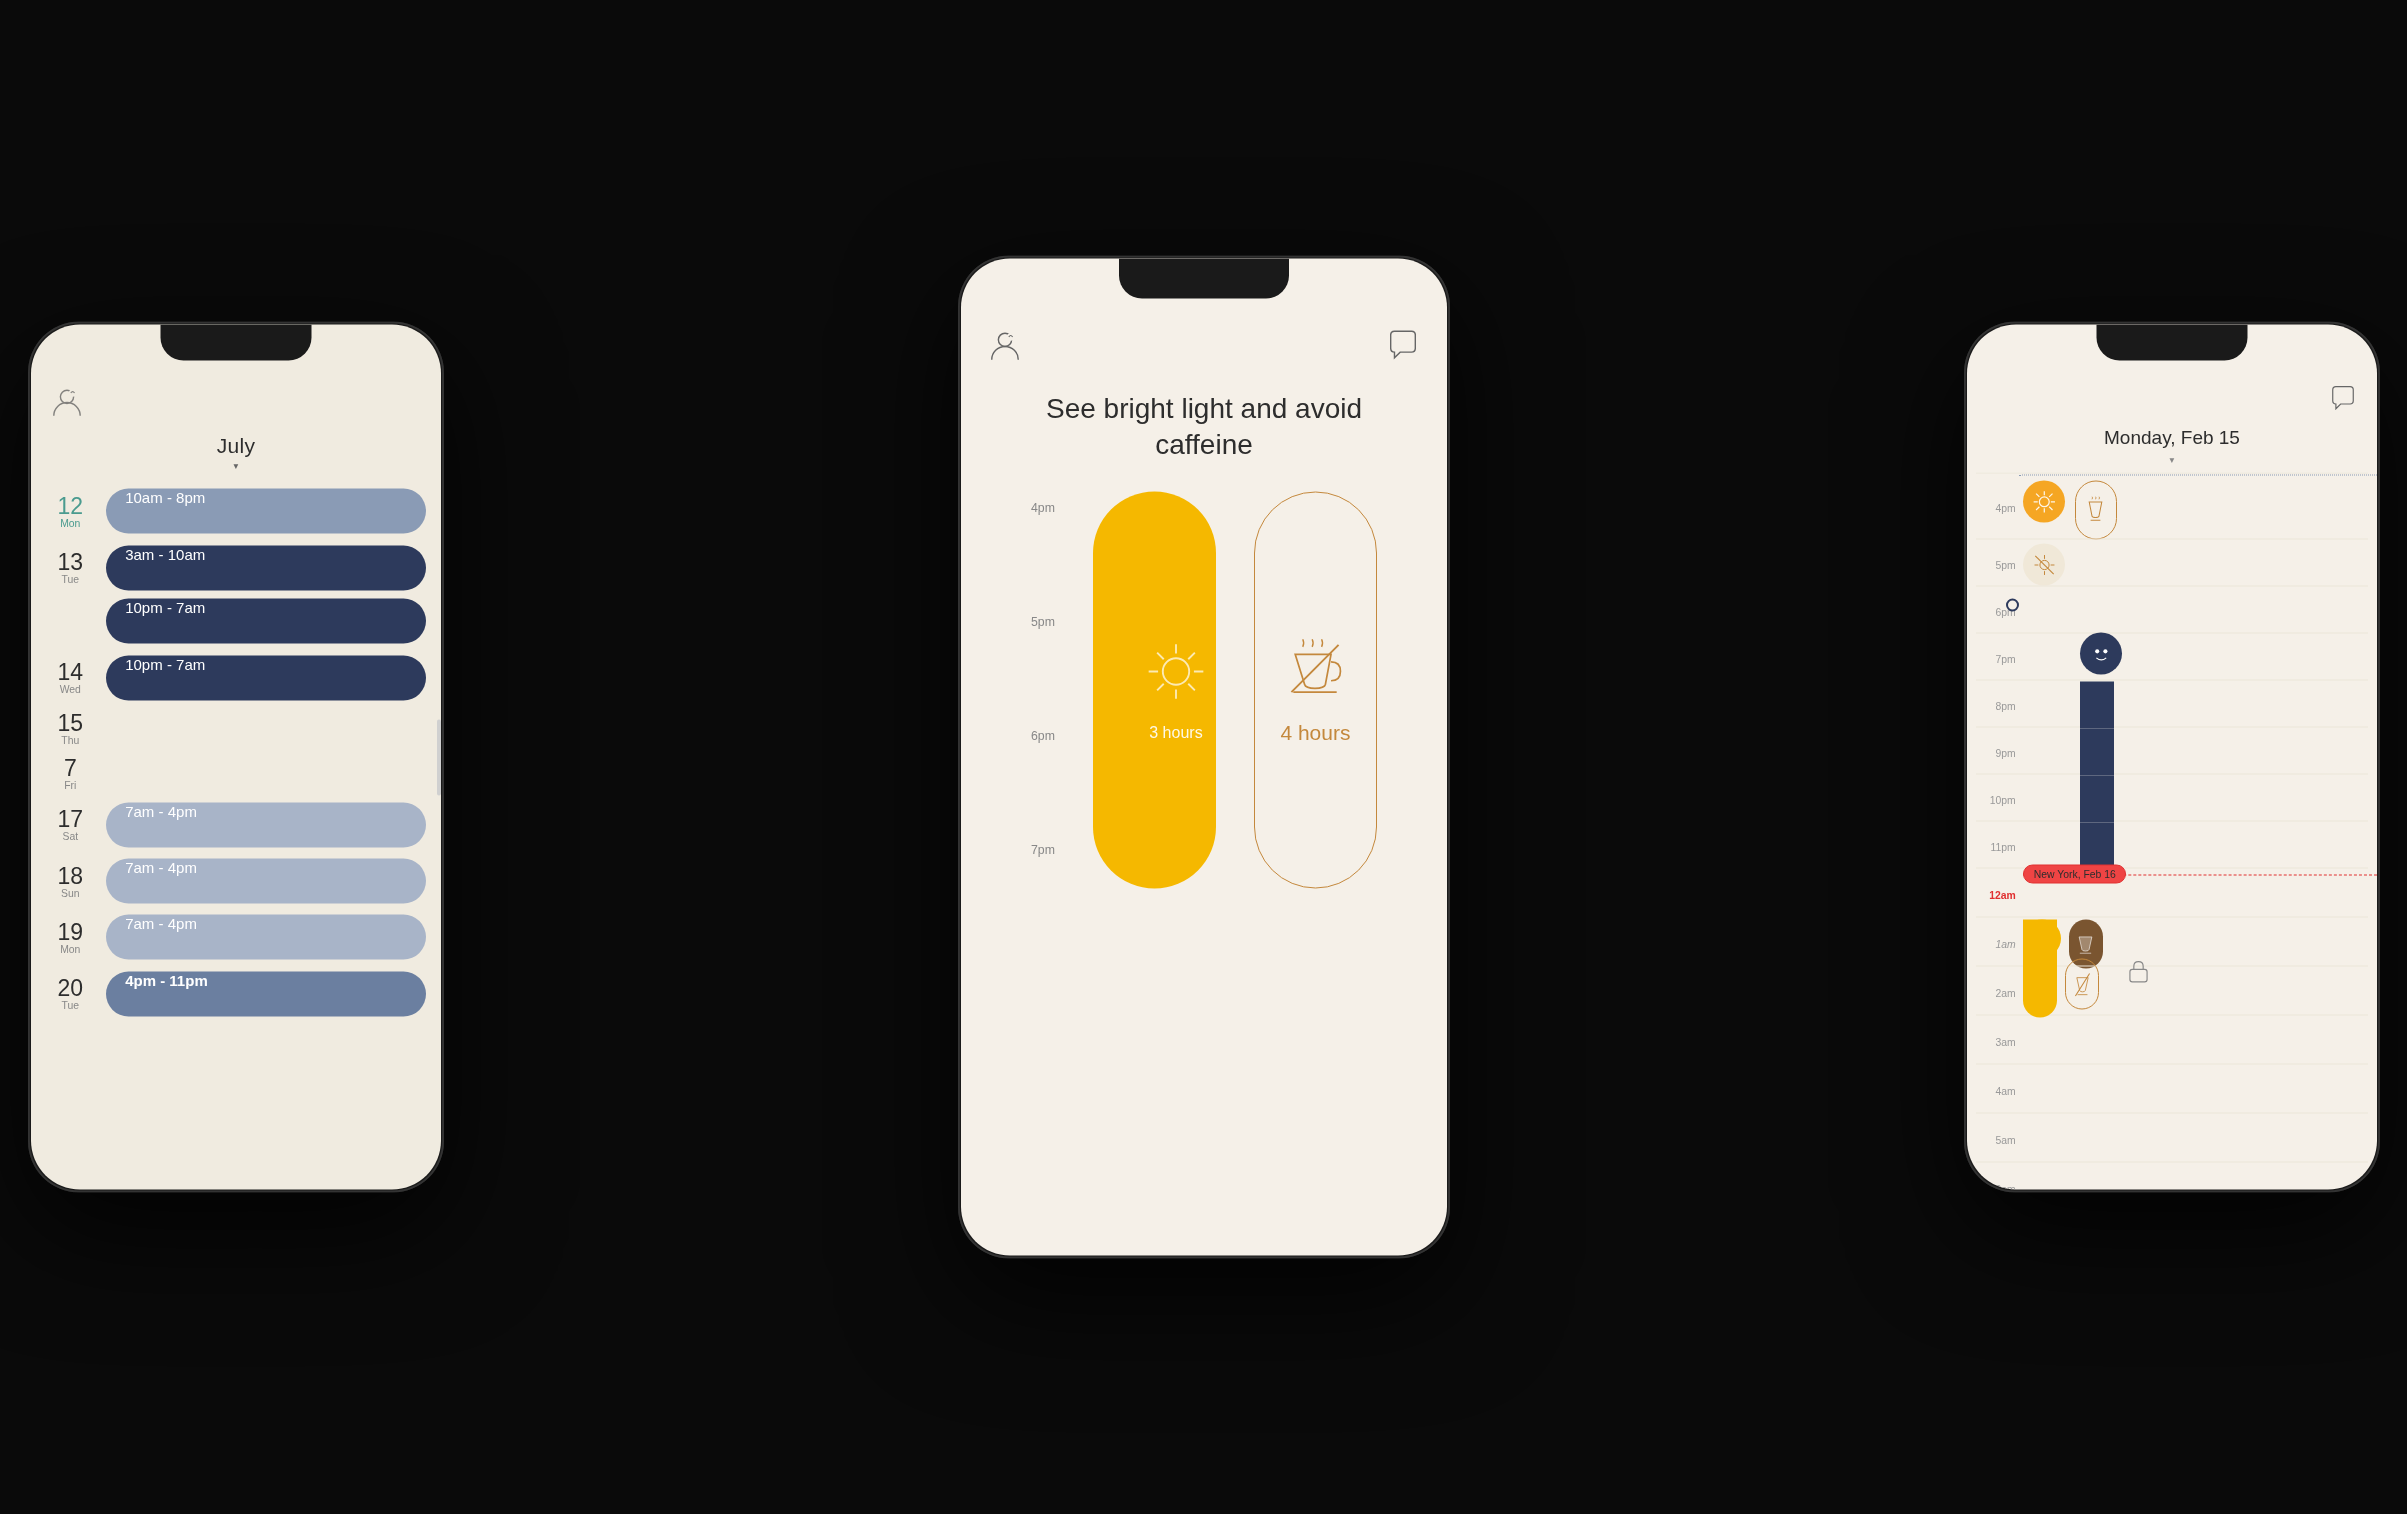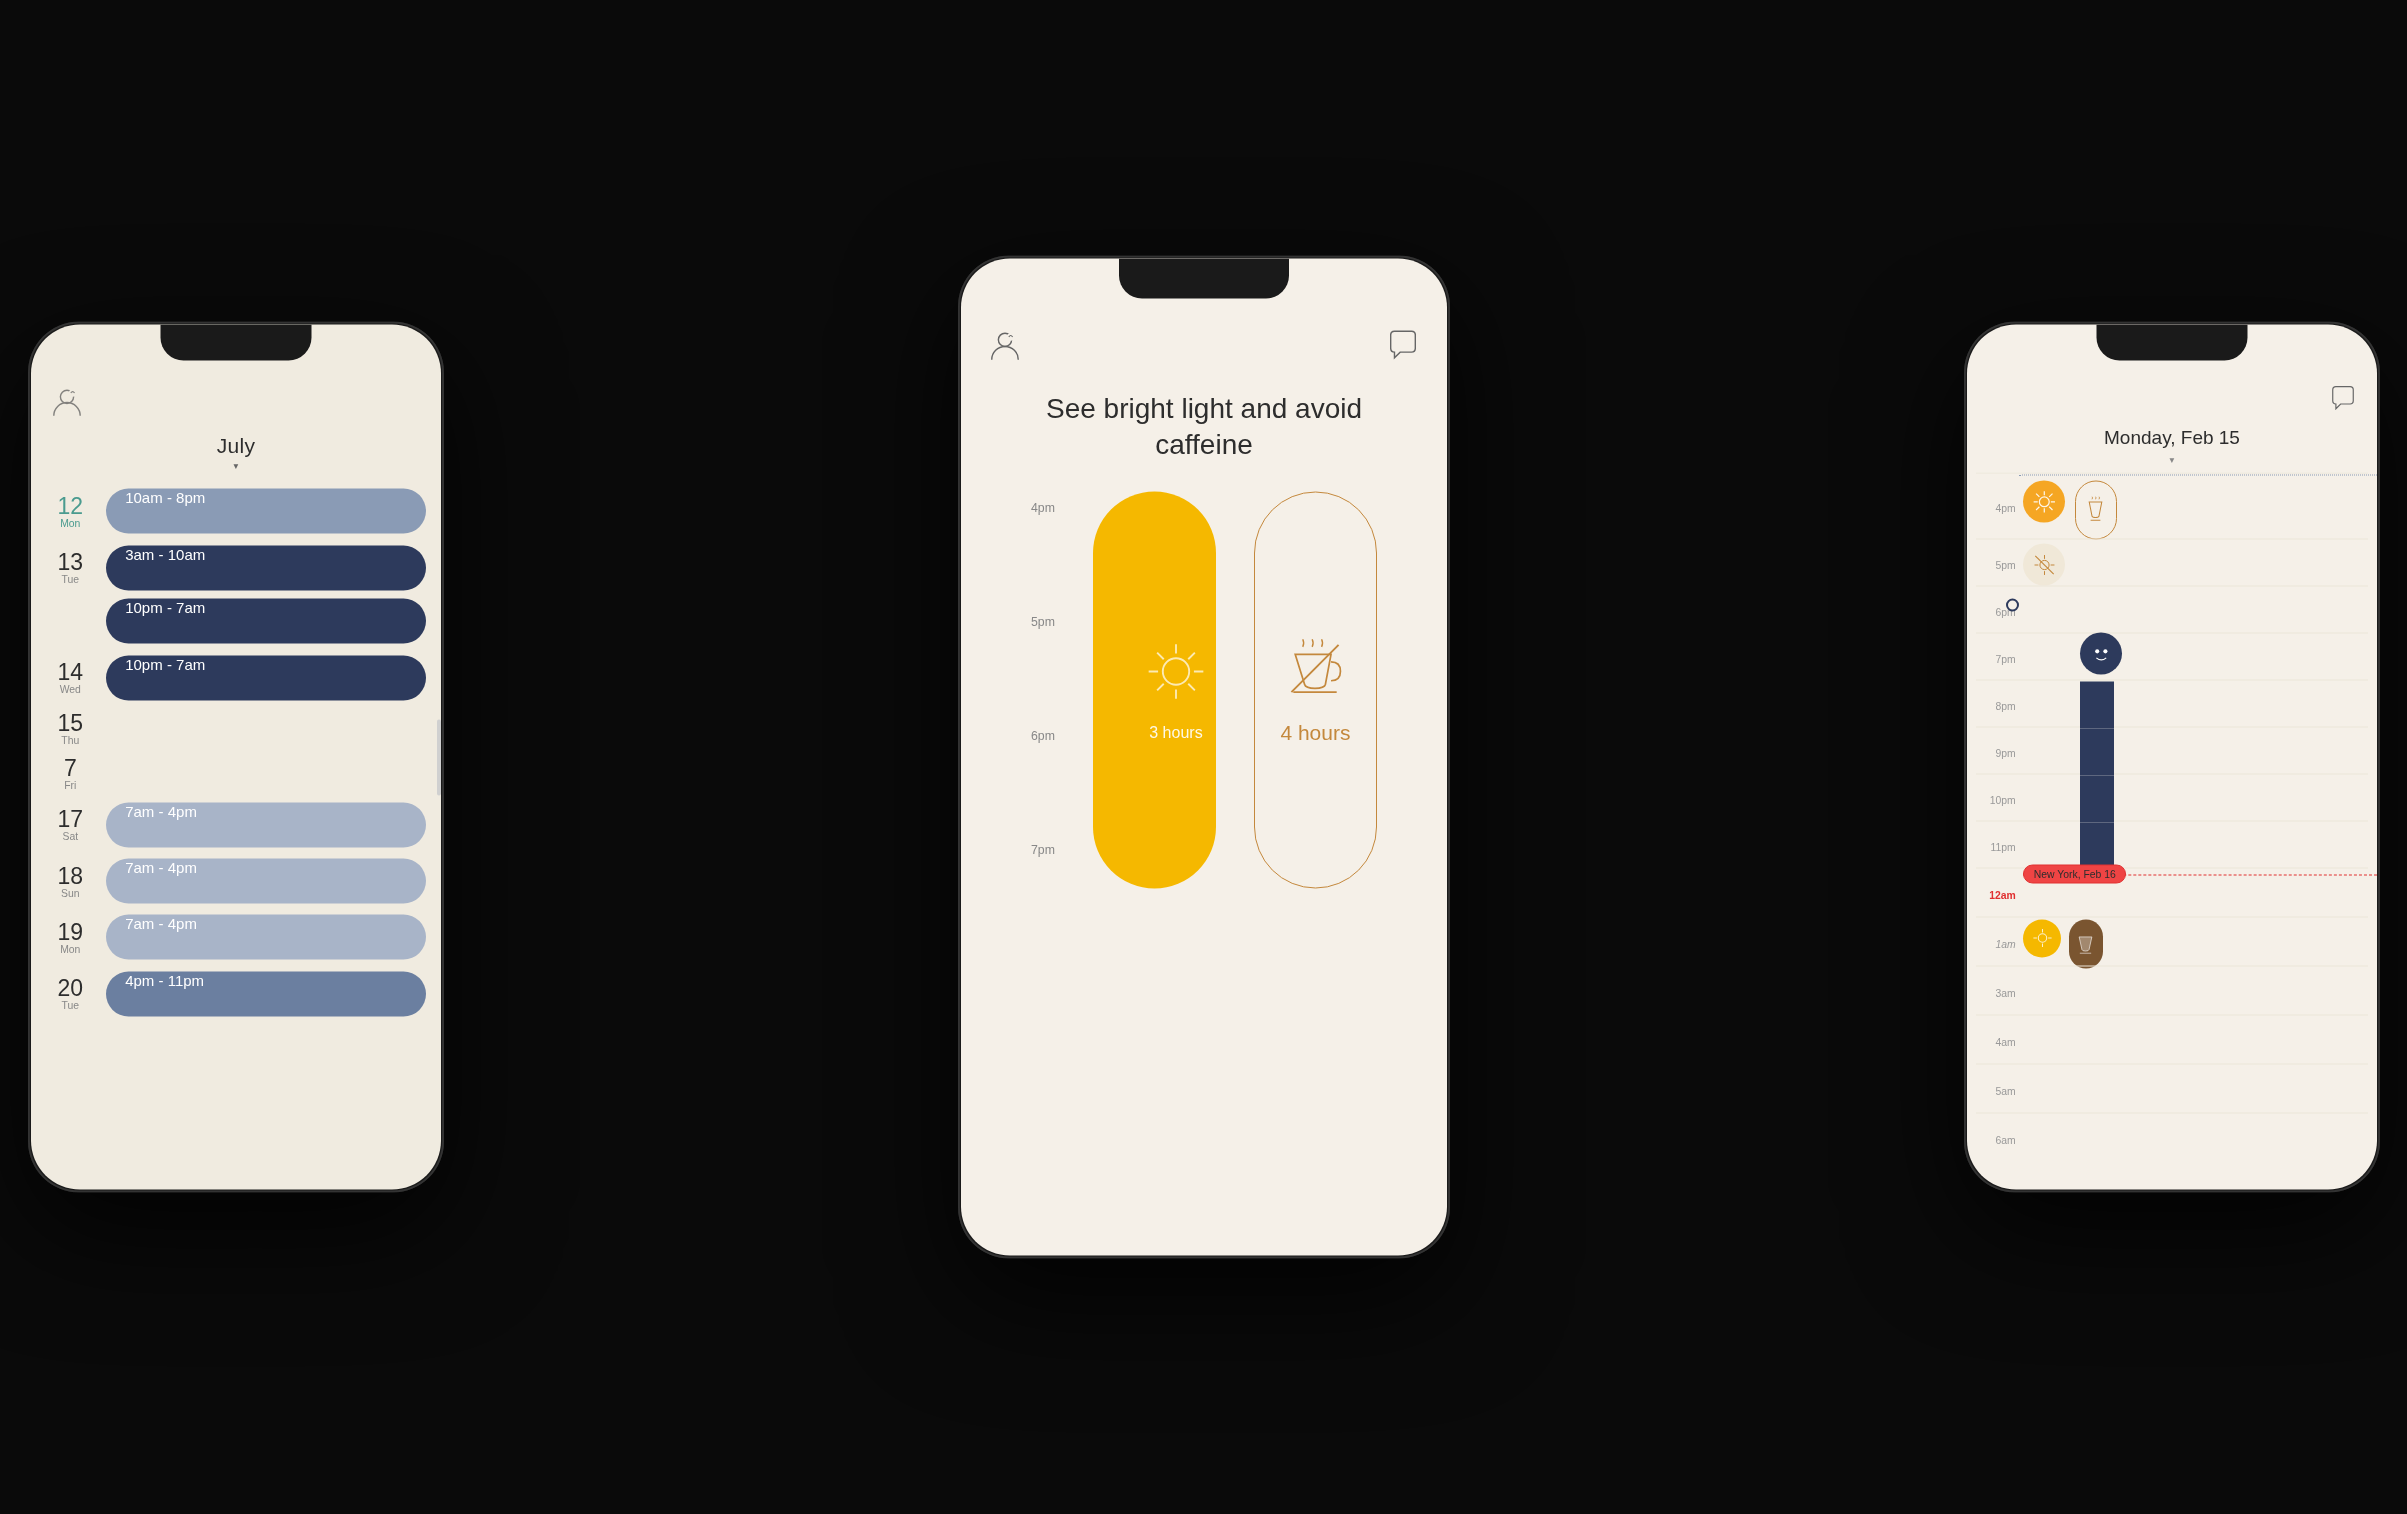--- a/index.html
+++ b/index.html
@@ -197,21 +197,21 @@
       padding: 0 19px;
       font-size: 15px;
       font-weight: 400;
       color: #fff;
       position: relative;
       overflow: hidden;
     }
 
     .cal-bar.light-blue { background: #8a9bb5; }
     .cal-bar.dark-navy { background: #2d3a5c; }
-    .cal-bar.medium-blue { background: #6b7fa0; }
+    .cal-bar.medium-blue { background: #6b7fa0; font-weight: bold; }
     .cal-bar.light-lavender { background: #a8b4c8; }
 
     
     .scroll-indicator {
       position: absolute;
       right: 0;
       top: 50%;
       transform: translateY(-50%);
       width: 3.8px;
       height: 76px;
@@ -696,20 +696,42 @@
 
             <div style="width:34px;height:49px;background:#7a5530;border-radius:17px;display:flex;align-items:center;justify-content:center;">
               <svg width="17" height="23" viewBox="0 0 24 32" fill="none">
                 <path d="M3 6 H21 L17 24 Q16.5 26 12 26 Q7.5 26 7 24 Z" fill="rgba(255,255,255,0.3)" stroke="rgba(255,255,255,0.7)" stroke-width="1.2"></path>
                 <path d="M4 29 H20" stroke="rgba(255,255,255,0.7)" stroke-width="1.2"></path>
               </svg>
             </div>
           </div>
         </div>
 
+        <div class="rt-row" style="height:49px;">
+          <div class="rt-time">2am</div>
+          <div class="rt-track" style="position:relative;">
+
+            <div style="position:absolute;left:0;top:-49px;width:34px;height:98px;background:#f5b800;border-radius:0 0 17px 17px;z-index:3;"></div>
+
+            <div style="position:absolute;left:42px;top:-9.5px;width:34px;height:51px;border:1.4px solid #c4883c;border-radius:17px;display:flex;align-items:center;justify-content:center;z-index:5;">
+              <svg width="17" height="26.5" viewBox="0 0 24 36" fill="none">
+                <path d="M4 8 H20 L16 26 Q15.5 28 12 28 Q8.5 28 8 26 Z" stroke="#c4883c" stroke-width="1.2" fill="none"></path>
+                <path d="M5 32 H19" stroke="#c4883c" stroke-width="1.2"></path>
+                <line x1="2" y1="34" x2="22" y2="2" stroke="#c4883c" stroke-width="1.5"></line>
+              </svg>
+            </div>
+
+            <div style="position:absolute;left:104px;top:-9.5px;">
+              <svg width="23" height="26.5" viewBox="0 0 28 34" fill="none">
+                <rect x="3" y="14" width="22" height="16" rx="3" stroke="#888" stroke-width="1.5" fill="none"></rect>
+                <path d="M8 14 V10 Q8 4 14 4 Q20 4 20 10 V14" stroke="#888" stroke-width="1.5" fill="none"></path>
+              </svg>
+            </div>
+          </div>
+        </div>
 
         <div class="rt-row" style="height:49px;">
           <div class="rt-time">3am</div>
           <div class="rt-track"></div>
         </div>
 
         <div class="rt-row" style="height:49px;">
           <div class="rt-time">4am</div>
           <div class="rt-track"></div>
         </div>

